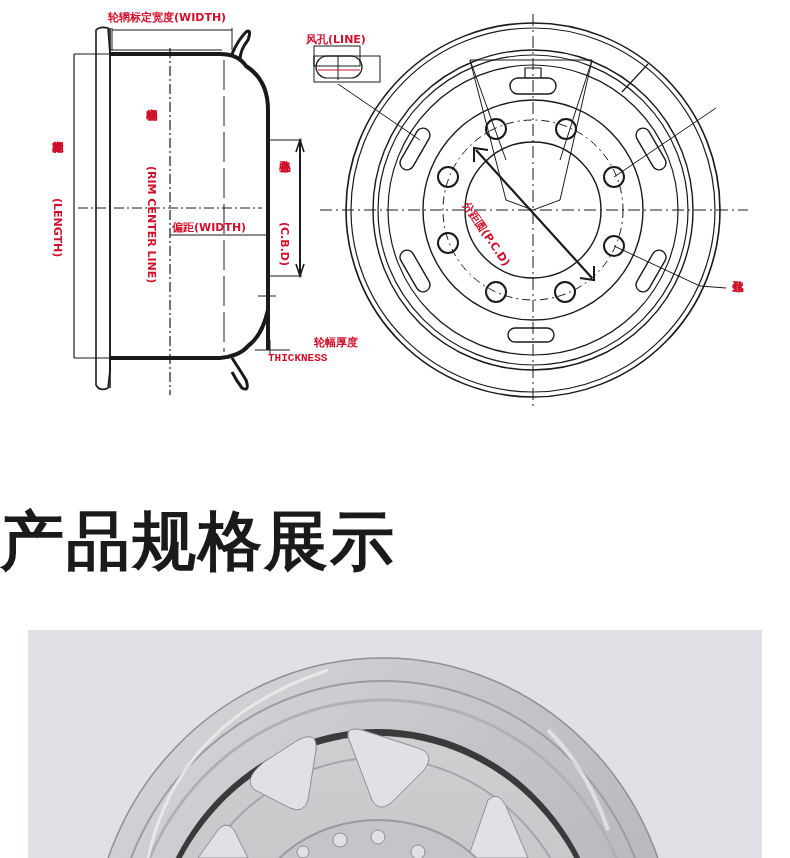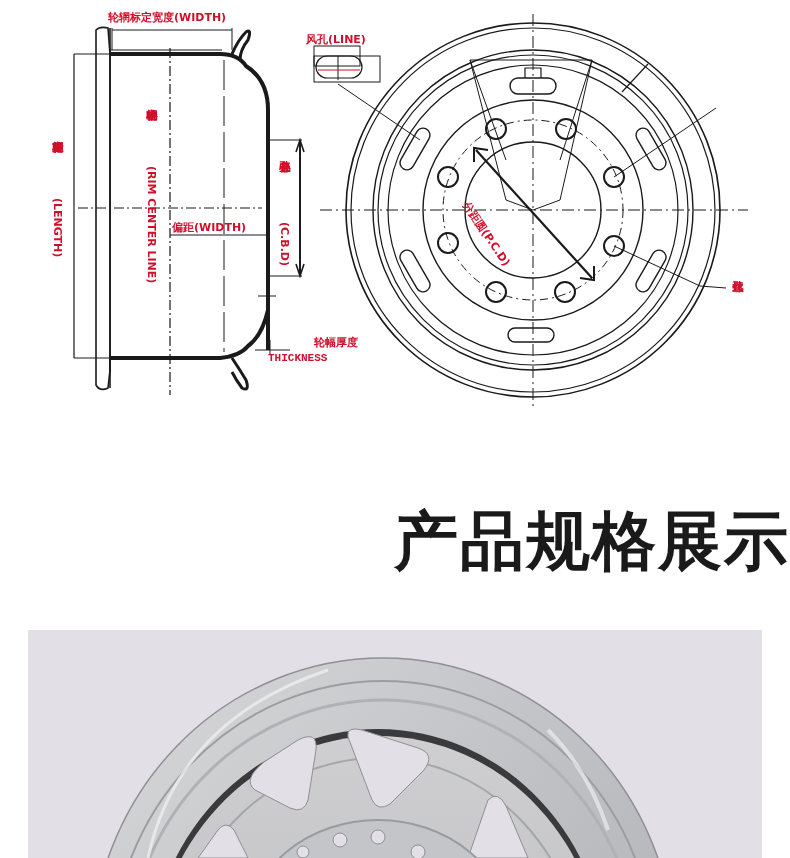--- a/index.html
+++ b/index.html
@@ -1,21 +1,21 @@
 <!DOCTYPE html>
 <html><head>
 <meta charset="utf-8">
 <style>
   html, body { margin:0; padding:0; background:#ffffff; }
   body { width:790px; height:858px; position:relative; overflow:hidden; font-family:"DejaVu Sans","Liberation Sans",sans-serif; }
   .diagram { position:absolute; left:0; top:0; width:790px; height:440px;text-align:right; }
   .lbl { position:absolute; color:#d0102a; font-weight:bold; font-size:11px; white-space:nowrap; line-height:1; }
   .vlbl { writing-mode:vertical-rl; text-orientation:upright; letter-spacing:0px; }
   .vlbl-mix { writing-mode:vertical-rl; }
-  .title { position:absolute; left:0; width:790px; top:498px; text-align:right; font-size:64px; font-weight:bold; color:#1a1a1a; letter-spacing:2px; font-family:"DejaVu Sans","Liberation Sans",sans-serif; }
+  .title { position:absolute; left:0; width:790px; top:498px; text-align:left; font-size:64px; font-weight:bold; color:#1a1a1a; letter-spacing:2px; font-family:"DejaVu Sans","Liberation Sans",sans-serif; }
   .photo { position:absolute; left:28px; top:630px; width:734px; height:228px; background:#e2dfe6; overflow:hidden; }
 </style>
 </head>
 <body>
 
 <div class="diagram">
   <svg width="790" height="440" viewBox="0 0 790 440">
     <g fill="none" stroke="#1a1a1a" stroke-width="1.6">
 
       <path d="M96 30 Q100 26 108 28 L110 54 L110 370 L108 388 Q100 392 96 385 Z" fill="#fff"></path>

